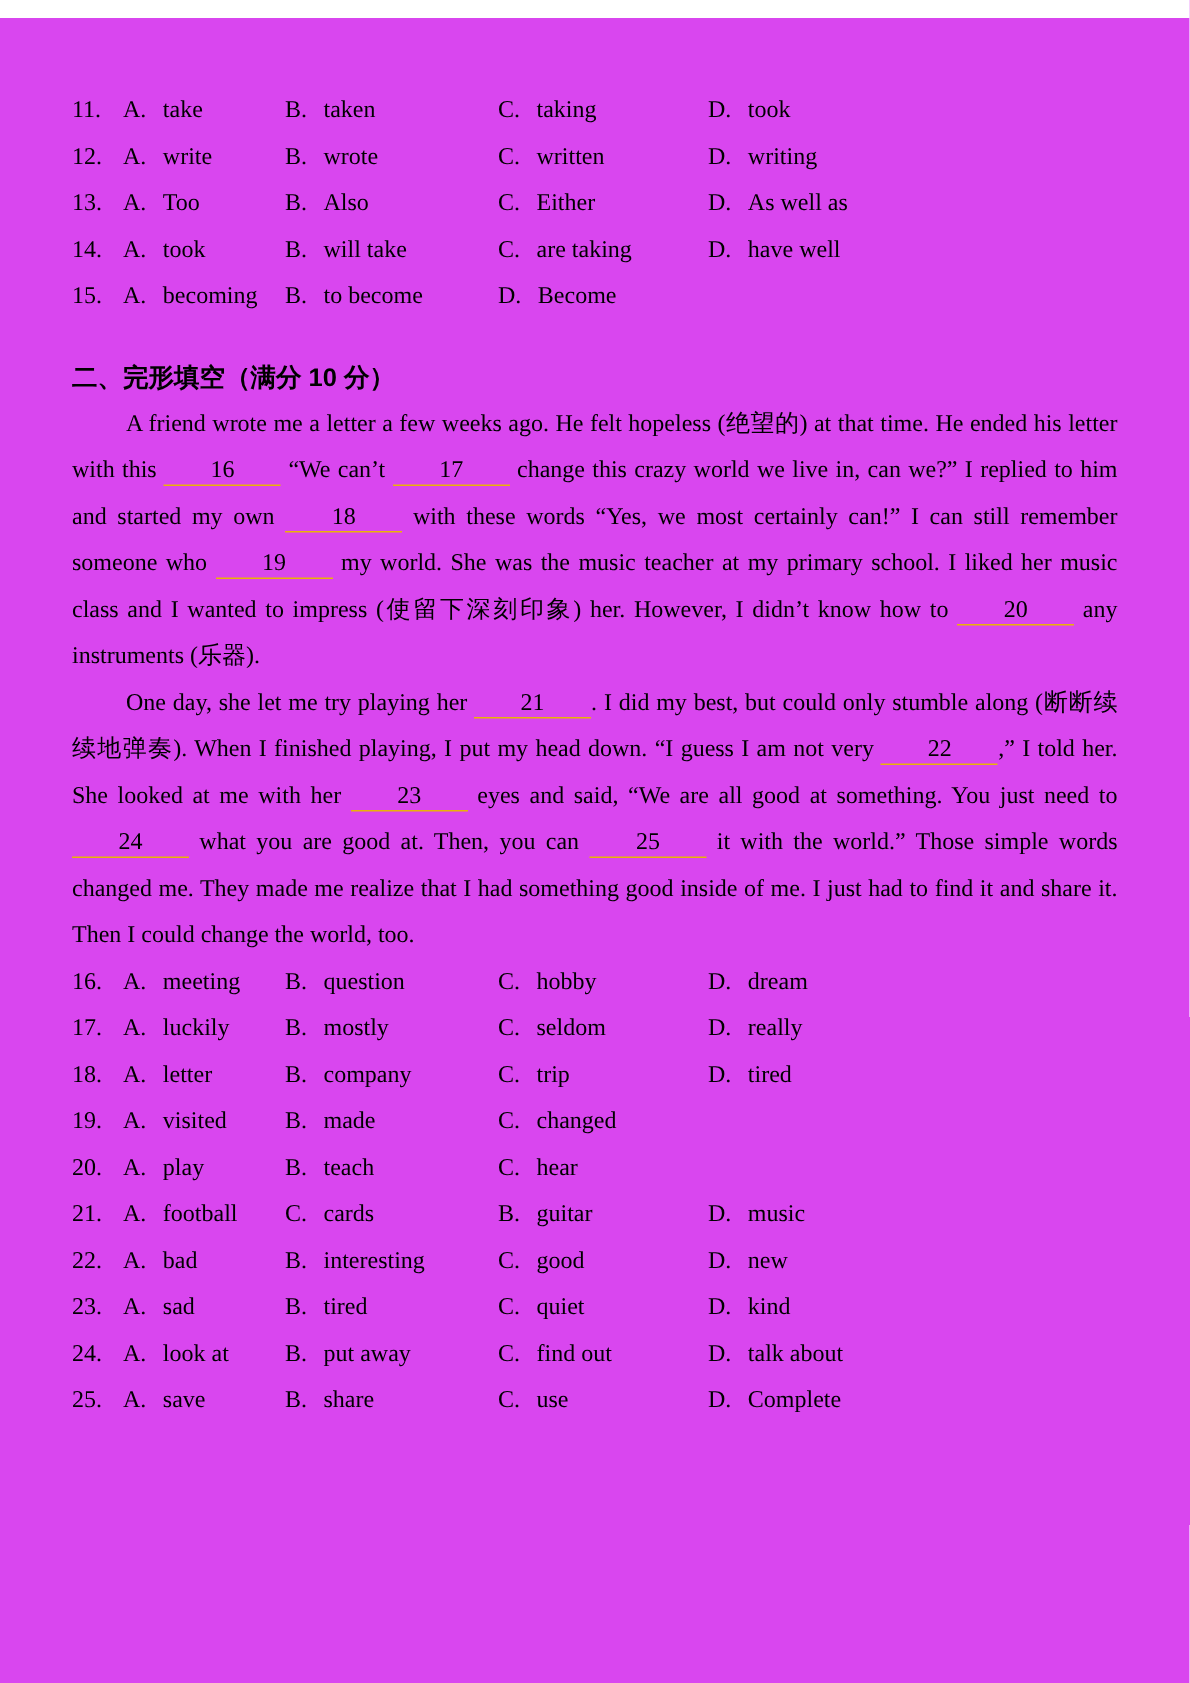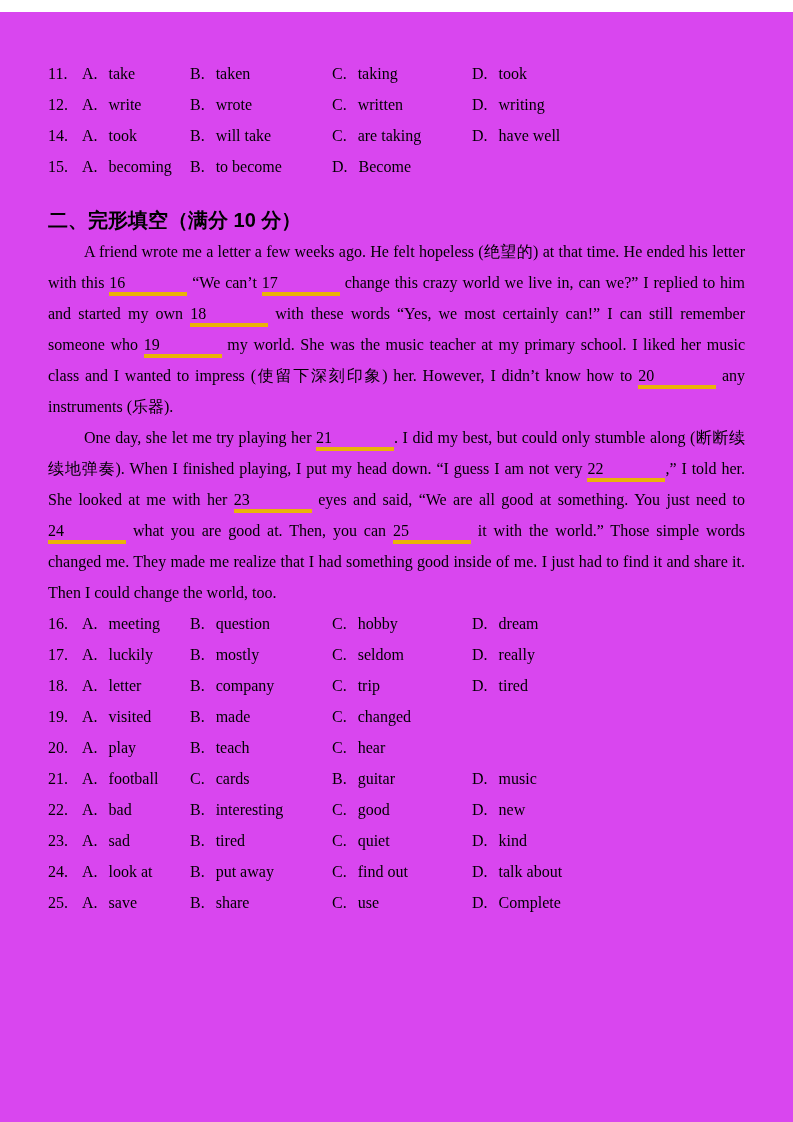--- a/index.html
+++ b/index.html
@@ -21,35 +21,36 @@
     display: grid;
     grid-template-columns: 34px 108px 142px 140px auto;
     line-height: 31px;
     white-space: nowrap;
   }
   .q-num { display: inline-block; }
   .opt-label { display: inline-block; margin-right: 11px; }
   .section-title {
     font-family: "Liberation Sans", "DejaVu Sans", sans-serif;
     font-weight: bold;
-    font-size: 20px;
+    font-size: 17px;
     line-height: 31px;
     margin: 23px 0 0 0;
   }
   .passage { margin: 0; }
   .passage p {
     margin: 0;
     text-indent: 36px;
     line-height: 31px;
     text-align: justify;
   }
   .blank {
     display: inline-block;
     width: 78px;
-    border-bottom: 4px solid #eab308;
+    text-align: center;
+    border-bottom: 1px solid #eab308;
     line-height: 19px;
     text-indent: 0;
   }
 </style>
 </head>
 <body>
 
 <div class="page">
   <div id="questions-part1" class="q-block">
       <div class="q-row">
@@ -58,20 +59,27 @@
         <span class="option"><span class="opt-label">B.</span><span class="opt-text">taken</span></span>
         <span class="option"><span class="opt-label">C.</span><span class="opt-text">taking</span></span>
         <span class="option"><span class="opt-label">D.</span><span class="opt-text">took</span></span>
       </div>
       <div class="q-row">
         <span class="q-num">12.</span>
         <span class="option"><span class="opt-label">A.</span><span class="opt-text">write</span></span>
         <span class="option"><span class="opt-label">B.</span><span class="opt-text">wrote</span></span>
         <span class="option"><span class="opt-label">C.</span><span class="opt-text">written</span></span>
         <span class="option"><span class="opt-label">D.</span><span class="opt-text">writing</span></span>
+      </div>
+      <div class="q-row">
+        <span class="q-num">13.</span>
+        <span class="option"><span class="opt-label">A.</span><span class="opt-text">Too</span></span>
+        <span class="option"><span class="opt-label">B.</span><span class="opt-text">Also</span></span>
+        <span class="option"><span class="opt-label">C.</span><span class="opt-text">Either</span></span>
+        <span class="option"><span class="opt-label">D.</span><span class="opt-text">As well as</span></span>
       </div>
       <div class="q-row">
         <span class="q-num">14.</span>
         <span class="option"><span class="opt-label">A.</span><span class="opt-text">took</span></span>
         <span class="option"><span class="opt-label">B.</span><span class="opt-text">will take</span></span>
         <span class="option"><span class="opt-label">C.</span><span class="opt-text">are taking</span></span>
         <span class="option"><span class="opt-label">D.</span><span class="opt-text">have well</span></span>
       </div>
       <div class="q-row">
         <span class="q-num">15.</span>

